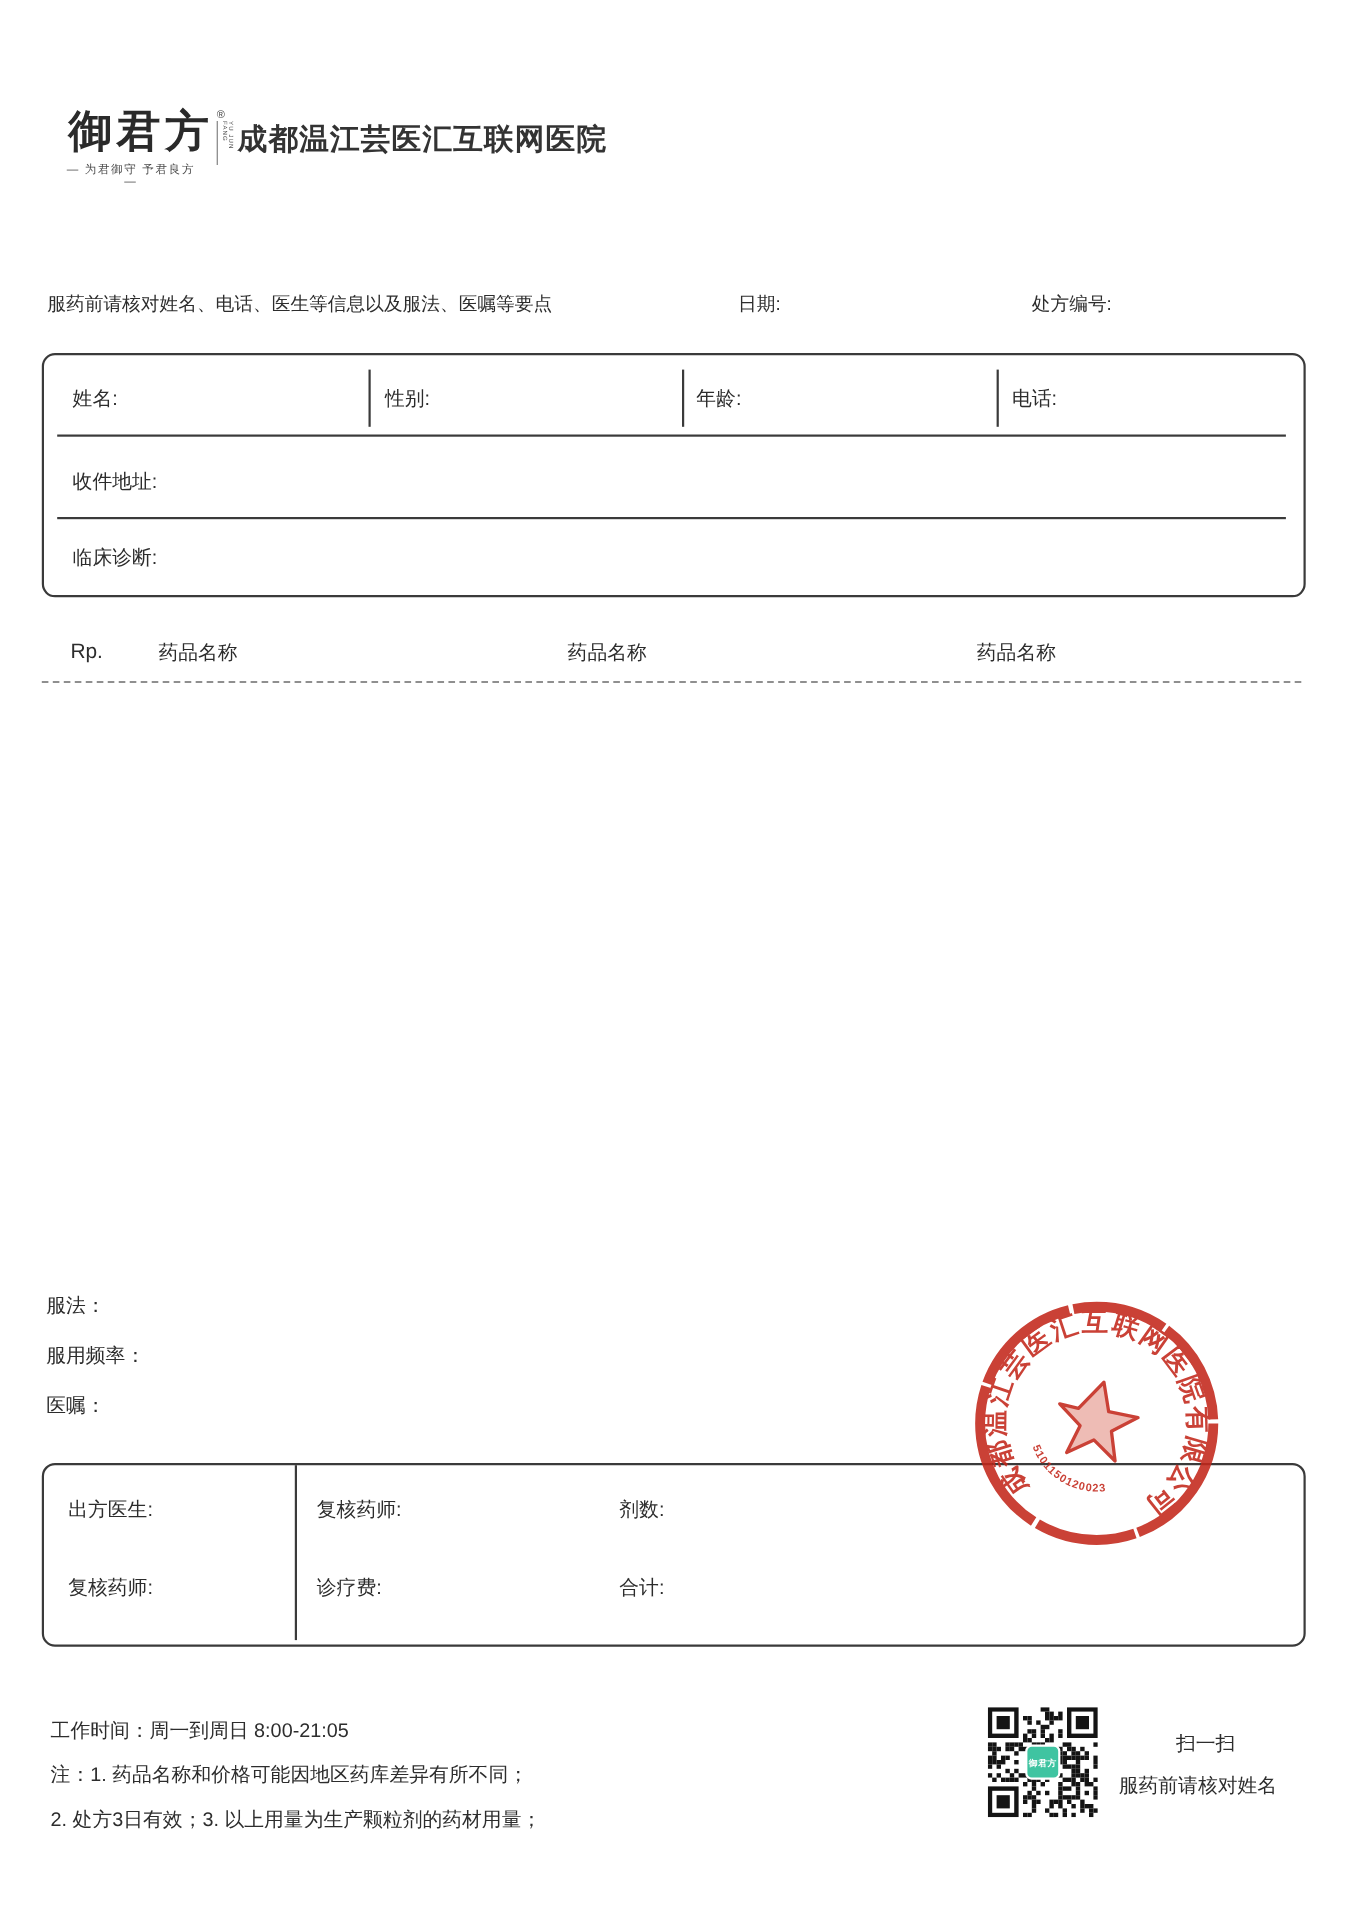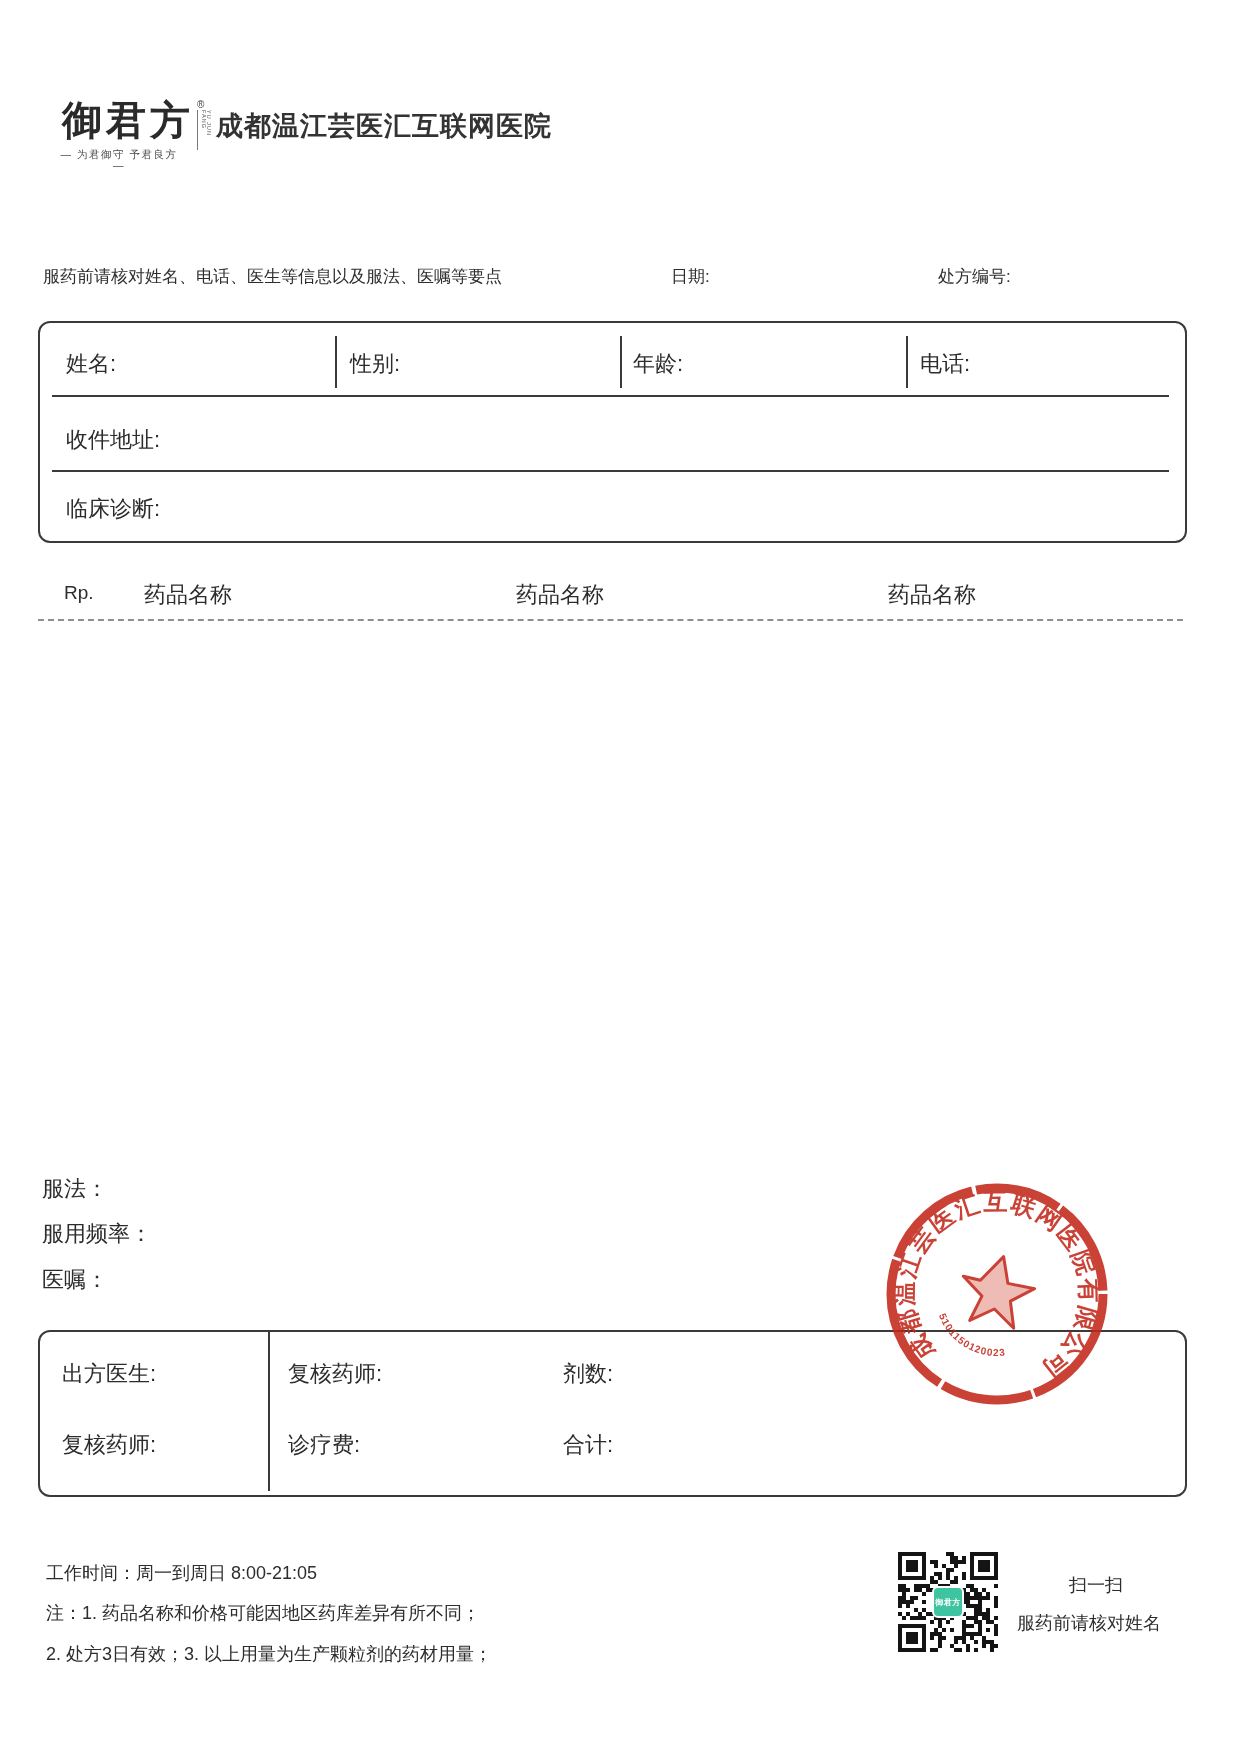--- a/index.html
+++ b/index.html
@@ -15,21 +15,21 @@
   .logo-vert{writing-mode:vertical-rl;font-size:5.5px;letter-spacing:1px;color:#555;
     border-left:1px solid #777;padding-left:2px;height:40px;}
   .tagline{font-size:10.5px;letter-spacing:1.5px;color:#4a4a4a;width:126px;text-align:center;}
   .hospital-name{font-size:27px;font-weight:700;color:#333;letter-spacing:1px;}
   
   .notice{font-size:17px;color:#2d2d2d;}
   
   .box{position:absolute;border:2px solid #3a3a3a;border-radius:12px;background:transparent;}
   .hline{position:absolute;background:#3a3a3a;height:2px;}
   .vline{position:absolute;background:#3a3a3a;width:2px;}
-  .label{font-size:22px;color:#2c2c2c;}
+  .label{font-size:18px;color:#2c2c2c;}
   .dashed{position:absolute;border-top:2px dashed #8f8f8f;height:0;}
   .rp{font-size:19px;}
   
   .stamp{position:absolute;z-index:5;}
   .stamp-star{fill:#dc7466;fill-opacity:0.55;stroke-linejoin:round;}
   
   .foot{font-size:18px;color:#2d2d2d;}
   .qr-wrap{position:absolute;}
   .qr-logo{
     position:absolute;width:32px;height:32px;background:#3fc4a1;border:2px solid #fff;

